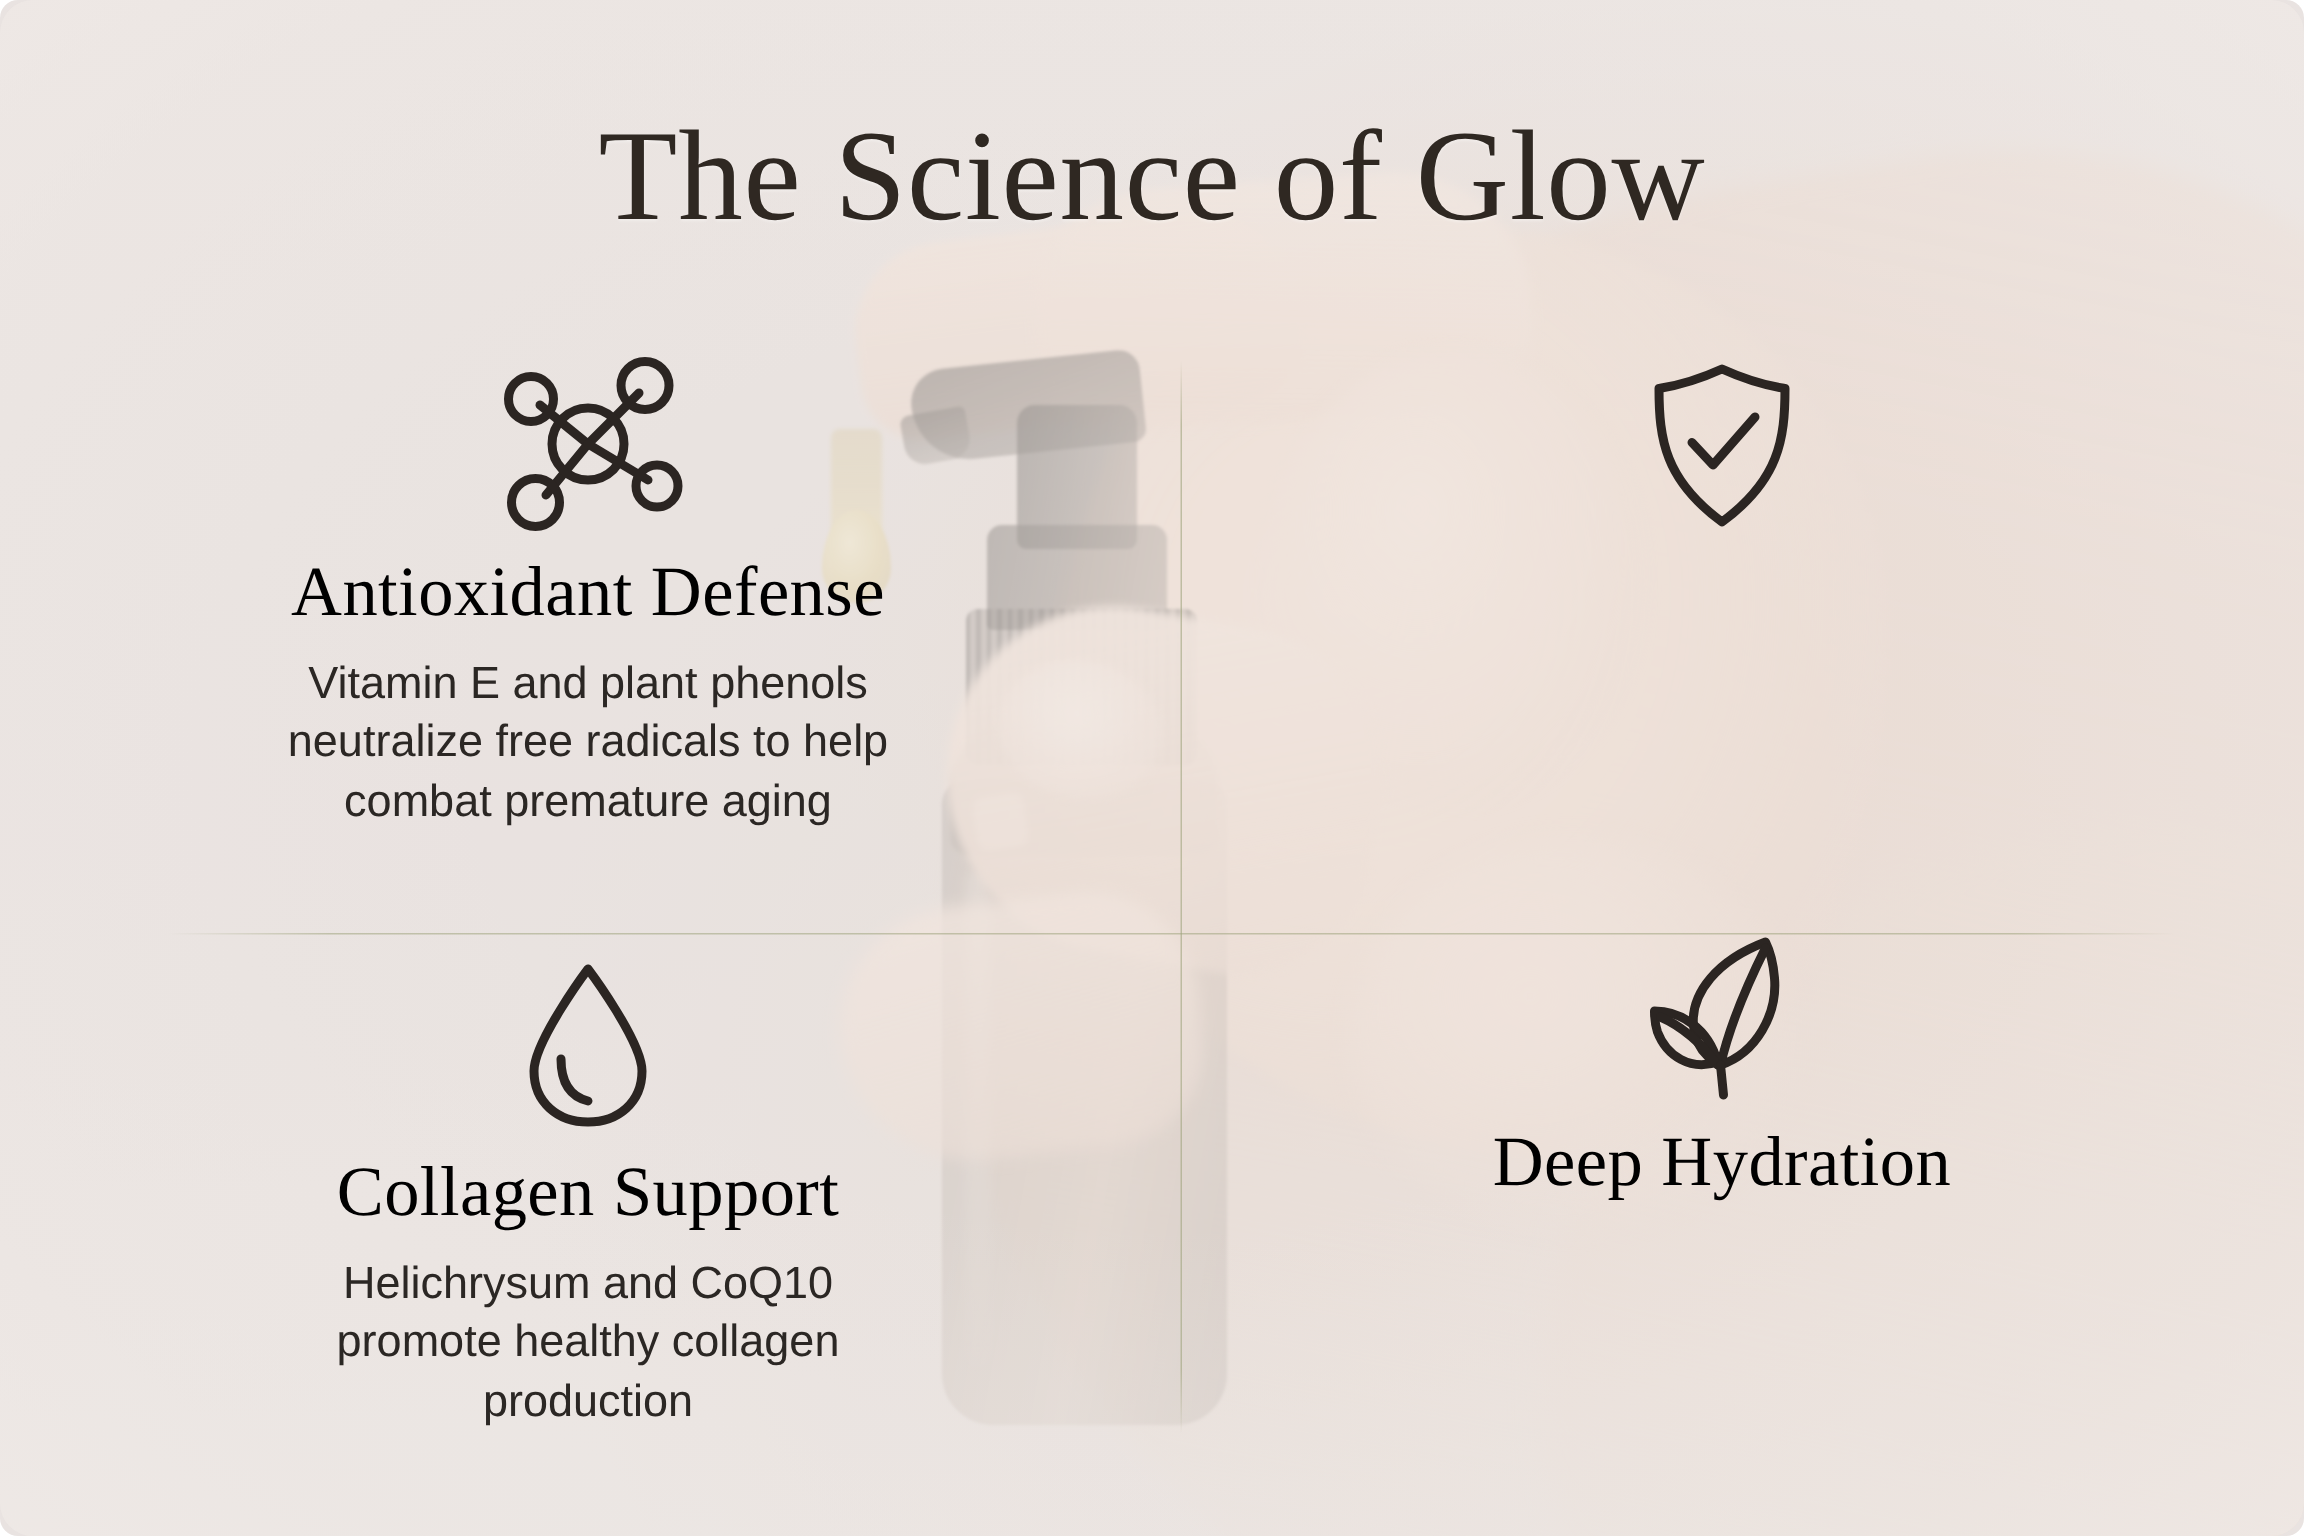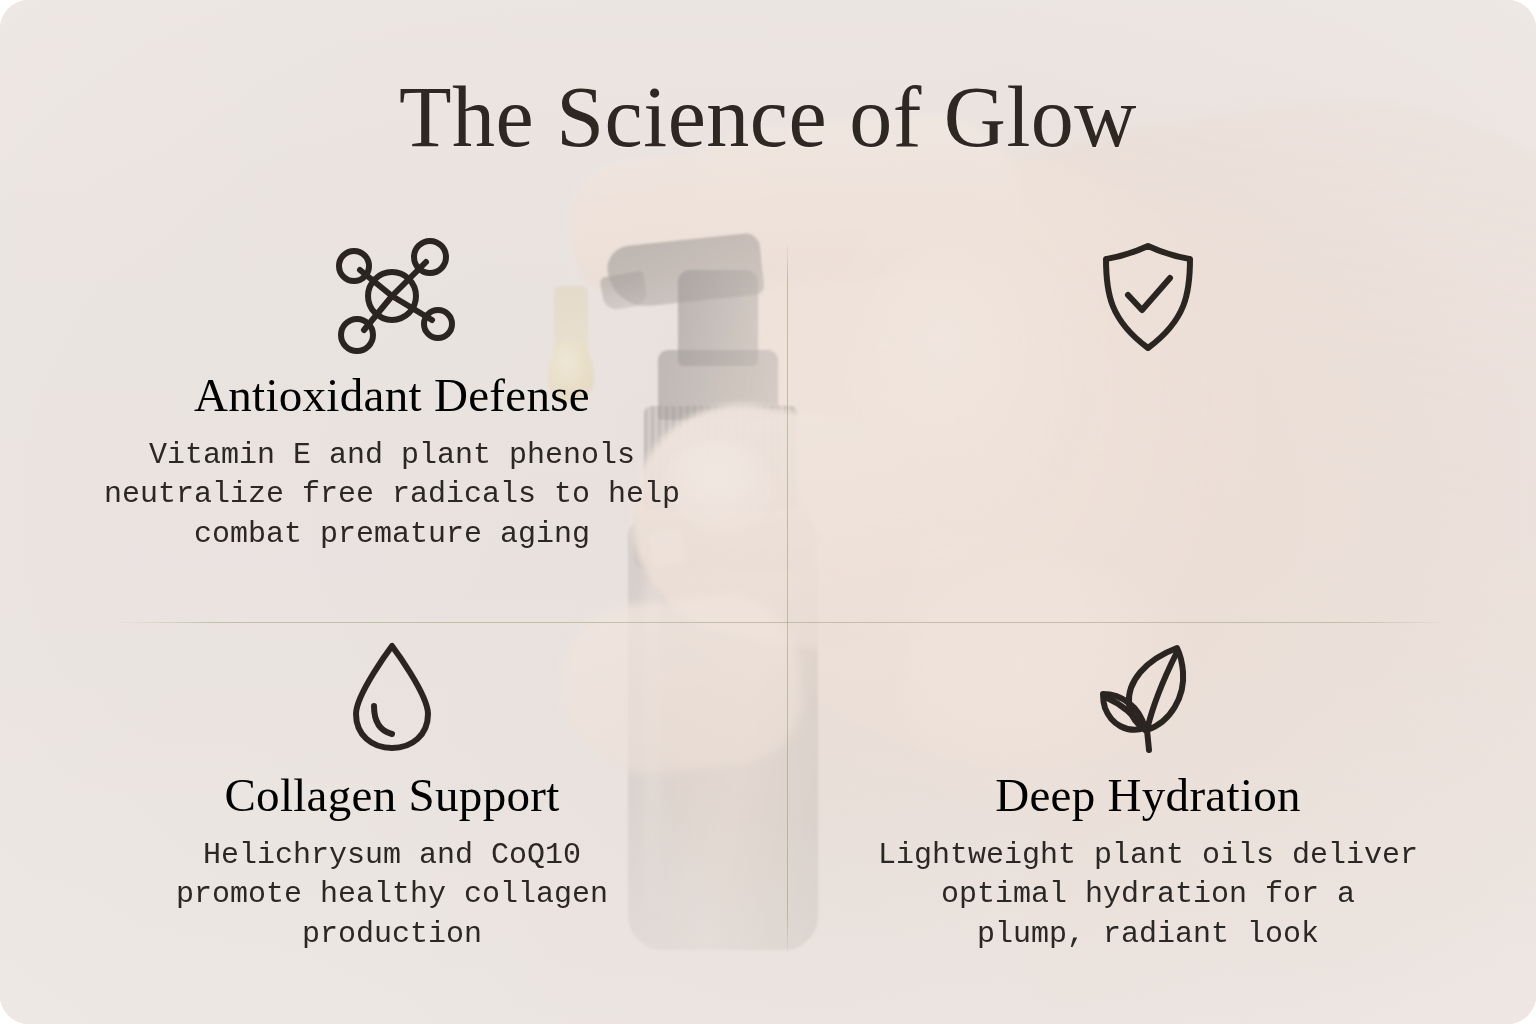--- a/index.html
+++ b/index.html
@@ -13,21 +13,21 @@
     overflow: hidden;
     font-family: "Liberation Sans", sans-serif;
   }
 
   .infographic {
     position: relative;
     width: 1536px;
     height: 1024px;
     background: #e9e3e1;
     overflow: hidden;
-    border-radius: 29px;
+    border-radius: 12px;
   }
 
   
   .photo-layer {
     position: absolute;
     inset: 0;
     overflow: hidden;
     border-radius: 22px;
   }
 
@@ -322,21 +322,21 @@
   }
 
   .quad {
     position: absolute;
     width: 640px;
     text-align: center;
   }
   .quad-tl { left: 72px;  top: 238px; }
   .quad-tr { left: 828px; top: 238px; }
   .quad-bl { left: 72px;  top: 638px; }
-  .quad-br { left: 828px; top: 638px; }
+  .quad-br { left: 828px; top: 618px; }
 
   .icon-wrap {
     height: 118px;
     display: flex;
     align-items: center;
     justify-content: center;
   }
   .icon-wrap svg {
     display: block;
   }
@@ -351,21 +351,21 @@
   .quad-title {
     font-family: "Liberation Serif", "DejaVu Serif", serif;
     font-size: 47px;
     font-weight: 400;
     color: #000000;
     margin-top: 14px;
     line-height: 1.1;
     letter-spacing: 0.3px;
   }
   .quad-body {
-    font-family: Liberation Mono, monospace;
+    font-family: Liberation Sans, sans-serif;
     font-size: 30px;
     font-weight: 400;
     color: #2b2724;
     line-height: 1.32;
     margin-top: 14px;
     white-space: pre-line;
   }
 </style>
 </head>
 <body>
@@ -466,19 +466,16 @@
           <g class="icon-stroke">
             <path d="M84 10 C52 22, 34 44, 36 66 C38 86, 54 92, 54 92 C78 84, 92 58, 90 34 C89 22, 86 14, 84 10 Z"></path>
             <path d="M54 92 C60 66, 72 38, 84 14"></path>
             <path d="M10 56 C28 56, 46 68, 52 90 C34 96, 18 86, 12 70 C10 64, 10 58, 10 56 Z"></path>
             <path d="M52 92 C42 78, 28 66, 14 60"></path>
             <path d="M54 92 L56 112"></path>
           </g>
         </svg>
       </div>
       <div class="quad-title">Deep Hydration</div>
-      <div class="quad-body">Lightweight plant oils deliver
-optimal hydration for a
-plump, radiant look</div>
     </div>
 
   </div>
 </div>
 
 </body></html>

